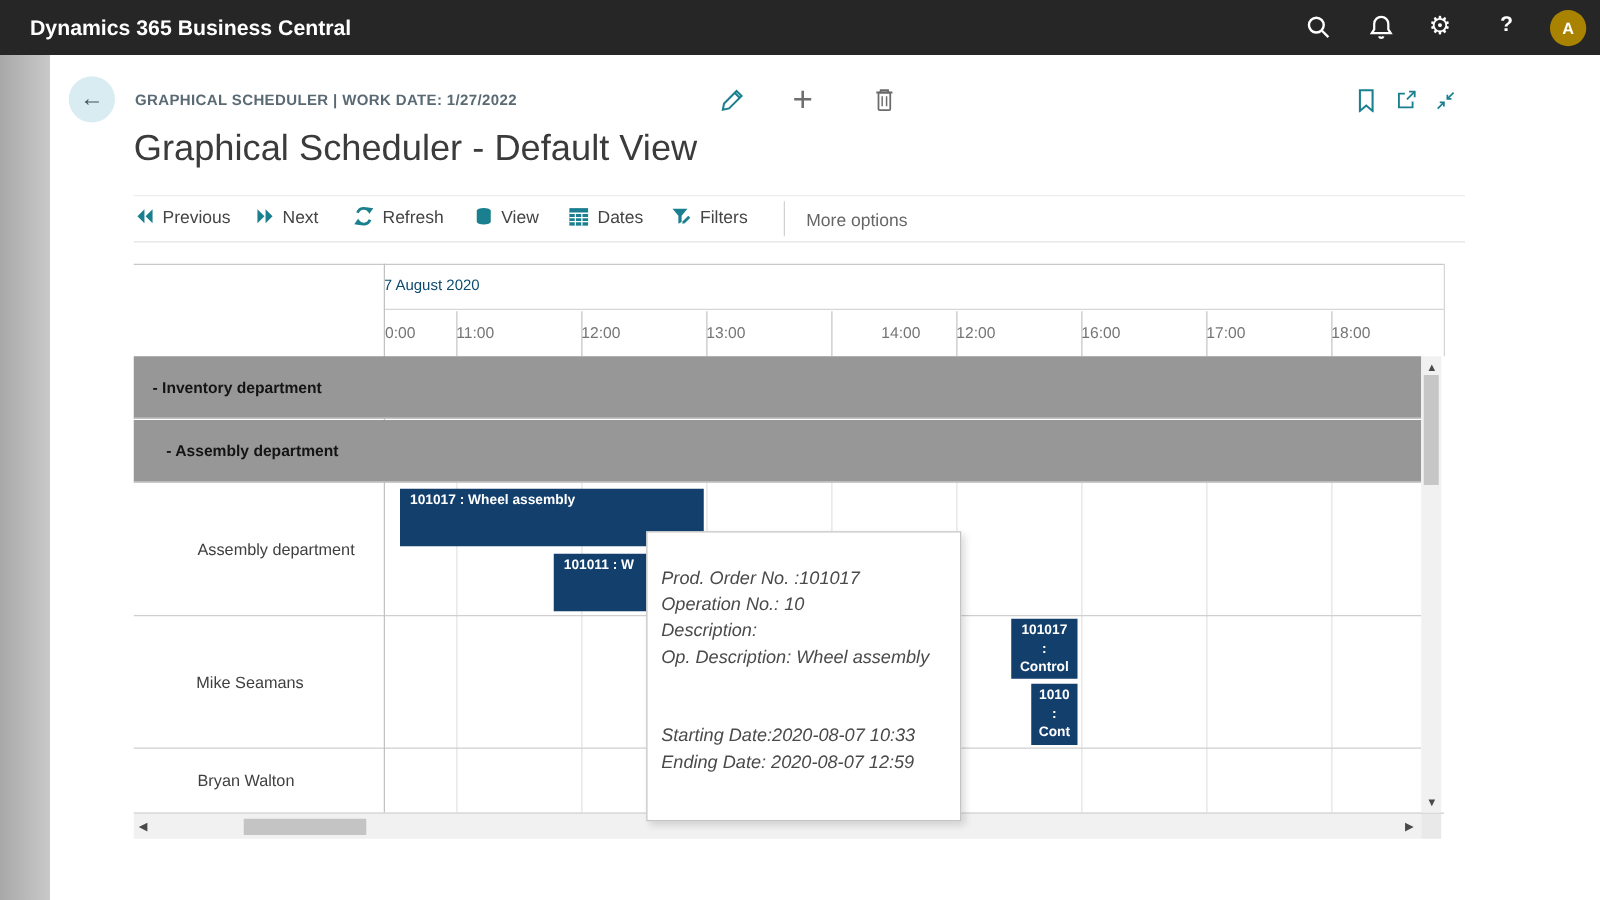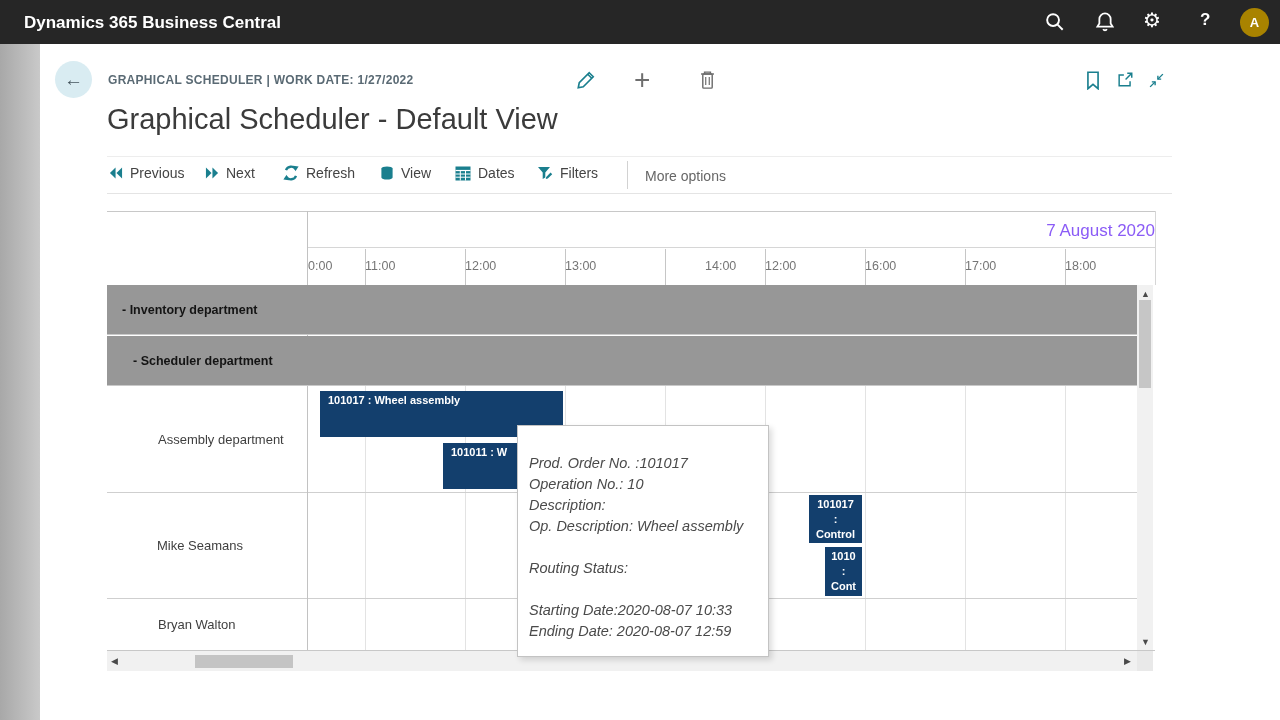--- a/index.html
+++ b/index.html
@@ -31,22 +31,22 @@
 
   
   .hline { height:1px; background:#e4e4e4; }
   .tool-item { top:165px; display:flex; align-items:center; gap:7px; cursor:pointer;
                font-size:14px; color:#444; }
   .tool-divider { left:627px; top:161px; width:1px; height:28px; background:#d2d2d2; }
   .more-options { left:645px; top:168px; font-size:14px; color:#666; cursor:pointer; }
 
   
   .sch-line { background:#c8c8c8; }
-  .date-label { left:307px; top:221px; width:848px; text-align:right;
-                font-size:17px; color:#8b5cf6; }
+  .date-label { left:307px; top:221px; width:848px; text-align:left;
+                font-size:12px; color:#0c4a6e; }
   .tick { top:259px; font-size:12.5px; color:#757575; text-align:left; }
   .vline-tick { top:249px; height:36px; width:1px; background:#c6c6c6; }
   .vline-body { top:386px; height:264px; width:1px; background:#e3e3e3; }
   .col-border { left:307px; top:211px; width:1px; height:439px; background:#c2c2c2; z-index:1; }
 
   .group-row { left:107px; width:1030px; height:50px; background:#979797;
                border-bottom:1px solid #c9c9c9; z-index:2; cursor:pointer;
                display:flex; align-items:center; }
   .group-label { font-size:12.5px; font-weight:700; color:#141414; }
 
@@ -241,21 +241,21 @@
   <div class="abs tick" style="left:665px; width:100px;margin-left:40px;">14:00</div>
   <div class="abs tick" style="left:765px; width:100px;">12:00</div>
   <div class="abs tick" style="left:865px; width:100px;">16:00</div>
   <div class="abs tick" style="left:965px; width:100px;">17:00</div>
   <div class="abs tick" style="left:1065px; width:92px;">18:00</div>
 
   <div class="abs group-row" style="top:285px;">
     <span class="group-label" style="padding-left:15px;">- Inventory department</span>
   </div>
   <div class="abs group-row" style="top:336px;">
-    <span class="group-label" style="padding-left:26px;">- Scheduler department</span>
+    <span class="group-label" style="padding-left:26px;">- Assembly department</span>
   </div>
 
   <div class="abs row-sep" style="top:492px;"></div>
   <div class="abs row-sep" style="top:598px;"></div>
 
   <div class="abs res-label" style="left:158px; top:432px;">Assembly department</div>
   <div class="abs res-label" style="left:157px; top:538px;">Mike Seamans</div>
   <div class="abs res-label" style="left:158px; top:617px;">Bryan Walton</div>
 
   <div class="abs task-bar wide" style="left:320px; top:391px; width:243px; height:46px;">
@@ -286,17 +286,16 @@
   <div class="abs sb-arrow" style="left:1124px; top:657px;">▶</div>
   <div class="abs corner"></div>
 </div>
 
 <div class="abs tooltip">
   <div class="tt-line">Prod. Order No. :101017</div>
   <div class="tt-line">Operation No.: 10</div>
   <div class="tt-line">Description:</div>
   <div class="tt-line">Op. Description: Wheel assembly</div>
   <div class="tt-line"></div>
-  <div class="tt-line">Routing Status:</div>
   <div class="tt-line"></div>
   <div class="tt-line">Starting Date:2020-08-07 10:33</div>
   <div class="tt-line">Ending Date: 2020-08-07 12:59</div>
 </div>
 
 </body></html>

